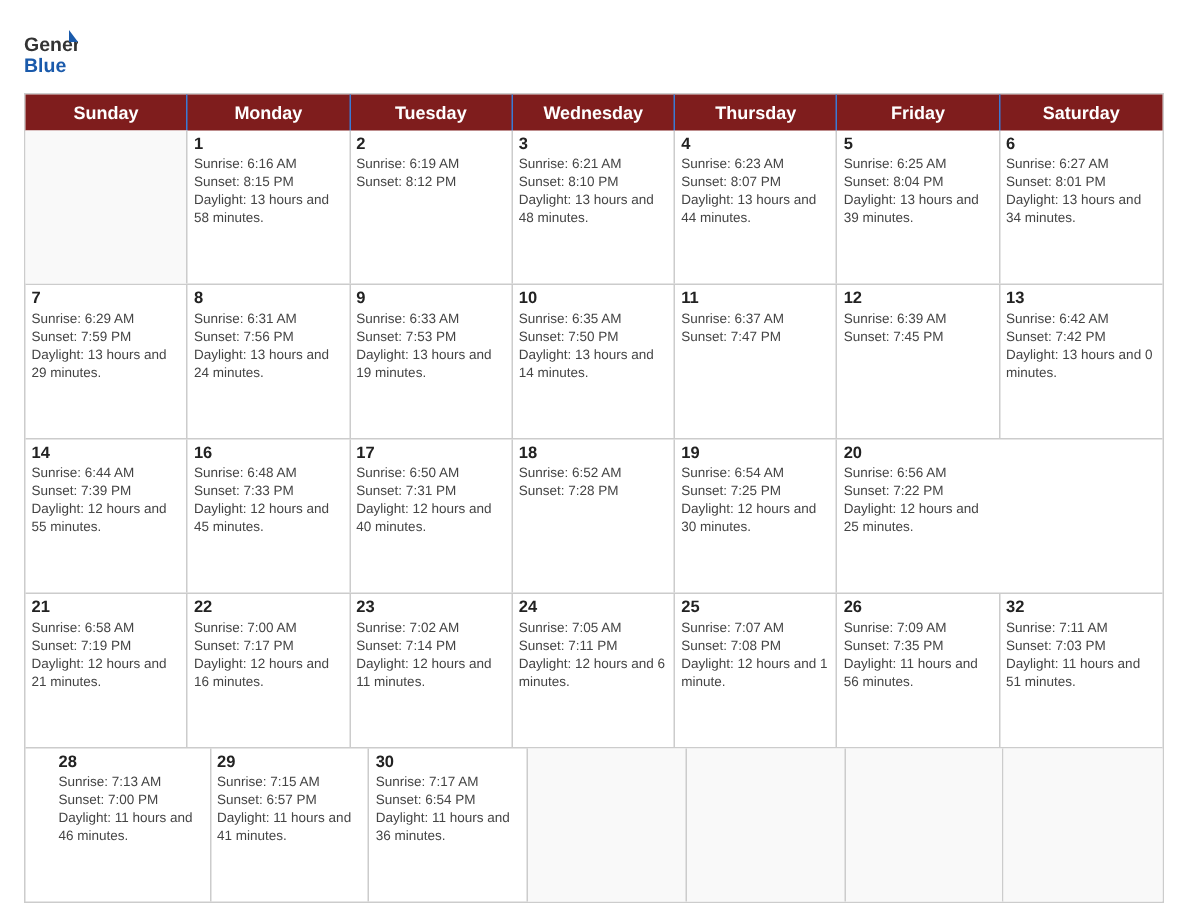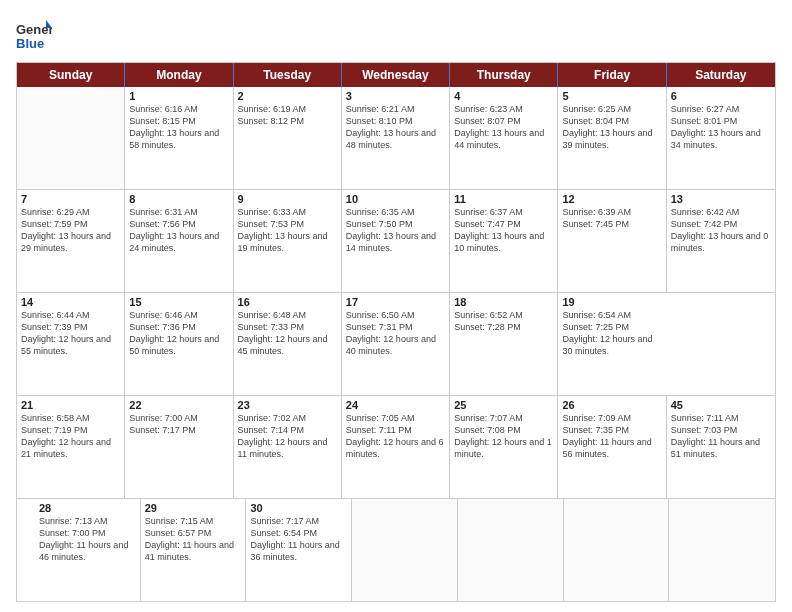--- a/index.html
+++ b/index.html
@@ -187,21 +187,20 @@
           <div class="cal-cell">
             <span class="day-number">10</span>
             <span class="cell-line">Sunrise: 6:35 AM</span>
             <span class="cell-line">Sunset: 7:50 PM</span>
             <span class="cell-line">Daylight: 13 hours and 14 minutes.</span>
           </div>
           <div class="cal-cell">
             <span class="day-number">11</span>
             <span class="cell-line">Sunrise: 6:37 AM</span>
             <span class="cell-line">Sunset: 7:47 PM</span>
-            <span class="cell-line">Daylight: 13 hours and 10 minutes.</span>
           </div>
           <div class="cal-cell">
             <span class="day-number">12</span>
             <span class="cell-line">Sunrise: 6:39 AM</span>
             <span class="cell-line">Sunset: 7:45 PM</span>
           </div>
           <div class="cal-cell">
             <span class="day-number">13</span>
             <span class="cell-line">Sunrise: 6:42 AM</span>
             <span class="cell-line">Sunset: 7:42 PM</span>
@@ -209,26 +208,20 @@
           </div>
         </div>
         <div class="cal-row">
           <div class="cal-cell">
             <span class="day-number">14</span>
             <span class="cell-line">Sunrise: 6:44 AM</span>
             <span class="cell-line">Sunset: 7:39 PM</span>
             <span class="cell-line">Daylight: 12 hours and 55 minutes.</span>
           </div>
           <div class="cal-cell">
-            <span class="day-number">15</span>
-            <span class="cell-line">Sunrise: 6:46 AM</span>
-            <span class="cell-line">Sunset: 7:36 PM</span>
-            <span class="cell-line">Daylight: 12 hours and 50 minutes.</span>
-          </div>
-          <div class="cal-cell">
             <span class="day-number">16</span>
             <span class="cell-line">Sunrise: 6:48 AM</span>
             <span class="cell-line">Sunset: 7:33 PM</span>
             <span class="cell-line">Daylight: 12 hours and 45 minutes.</span>
           </div>
           <div class="cal-cell">
             <span class="day-number">17</span>
             <span class="cell-line">Sunrise: 6:50 AM</span>
             <span class="cell-line">Sunset: 7:31 PM</span>
             <span class="cell-line">Daylight: 12 hours and 40 minutes.</span>
@@ -237,32 +230,39 @@
             <span class="day-number">18</span>
             <span class="cell-line">Sunrise: 6:52 AM</span>
             <span class="cell-line">Sunset: 7:28 PM</span>
           </div>
           <div class="cal-cell">
             <span class="day-number">19</span>
             <span class="cell-line">Sunrise: 6:54 AM</span>
             <span class="cell-line">Sunset: 7:25 PM</span>
             <span class="cell-line">Daylight: 12 hours and 30 minutes.</span>
           </div>
+          <div class="cal-cell">
+            <span class="day-number">20</span>
+            <span class="cell-line">Sunrise: 6:56 AM</span>
+            <span class="cell-line">Sunset: 7:22 PM</span>
+            <span class="cell-line">Daylight: 12 hours and 25 minutes.</span>
+          </div>
         </div>
         <div class="cal-row">
           <div class="cal-cell">
             <span class="day-number">21</span>
             <span class="cell-line">Sunrise: 6:58 AM</span>
             <span class="cell-line">Sunset: 7:19 PM</span>
             <span class="cell-line">Daylight: 12 hours and 21 minutes.</span>
           </div>
           <div class="cal-cell">
             <span class="day-number">22</span>
             <span class="cell-line">Sunrise: 7:00 AM</span>
             <span class="cell-line">Sunset: 7:17 PM</span>
+            <span class="cell-line">Daylight: 12 hours and 16 minutes.</span>
           </div>
           <div class="cal-cell">
             <span class="day-number">23</span>
             <span class="cell-line">Sunrise: 7:02 AM</span>
             <span class="cell-line">Sunset: 7:14 PM</span>
             <span class="cell-line">Daylight: 12 hours and 11 minutes.</span>
           </div>
           <div class="cal-cell">
             <span class="day-number">24</span>
             <span class="cell-line">Sunrise: 7:05 AM</span>
@@ -275,21 +275,21 @@
             <span class="cell-line">Sunset: 7:08 PM</span>
             <span class="cell-line">Daylight: 12 hours and 1 minute.</span>
           </div>
           <div class="cal-cell">
             <span class="day-number">26</span>
             <span class="cell-line">Sunrise: 7:09 AM</span>
             <span class="cell-line">Sunset: 7:35 PM</span>
             <span class="cell-line">Daylight: 11 hours and 56 minutes.</span>
           </div>
           <div class="cal-cell">
-            <span class="day-number">45</span>
+            <span class="day-number">32</span>
             <span class="cell-line">Sunrise: 7:11 AM</span>
             <span class="cell-line">Sunset: 7:03 PM</span>
             <span class="cell-line">Daylight: 11 hours and 51 minutes.</span>
           </div>
         </div>
         <div class="cal-row">
           <div class="cal-cell">
             <span class="day-number">28</span>
             <span class="cell-line">Sunrise: 7:13 AM</span>
             <span class="cell-line">Sunset: 7:00 PM</span>

